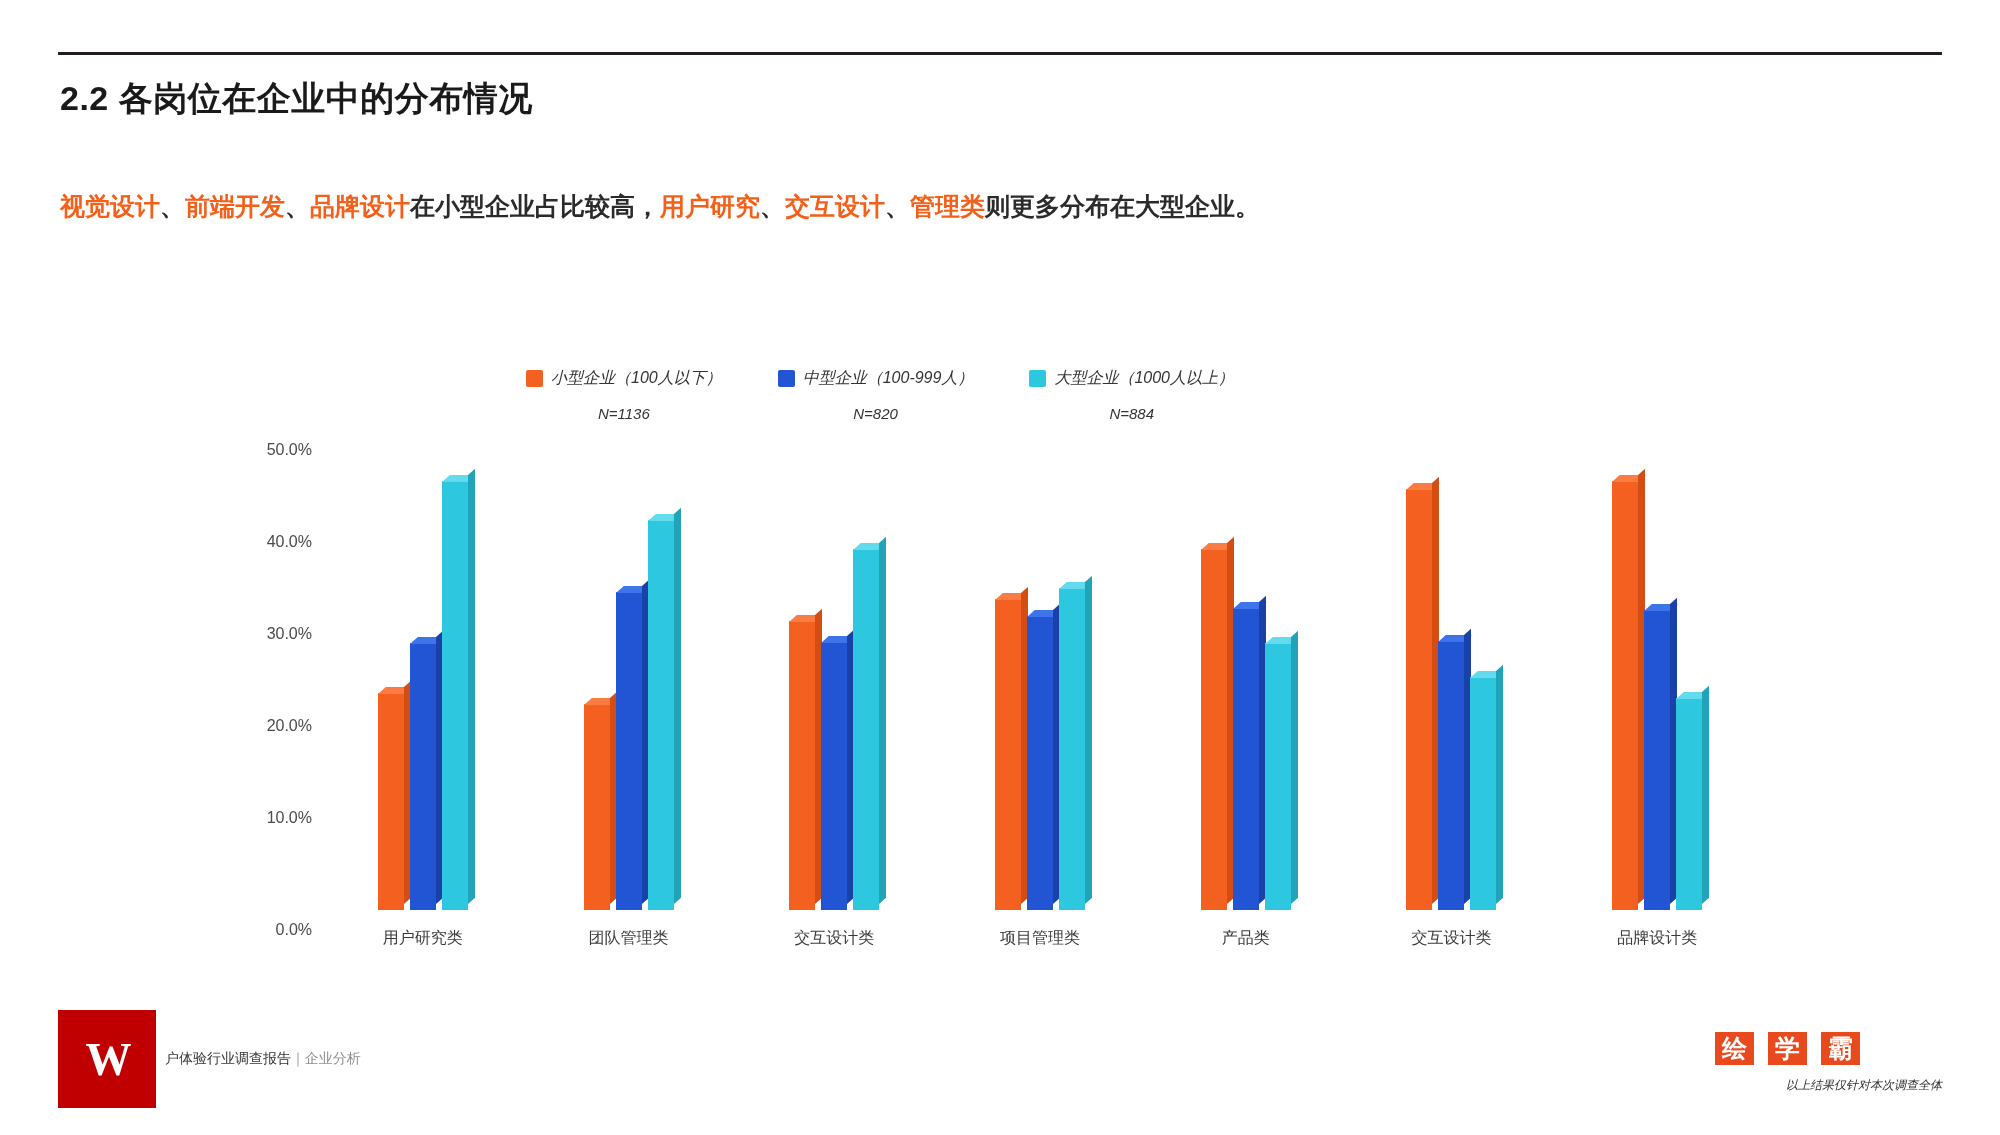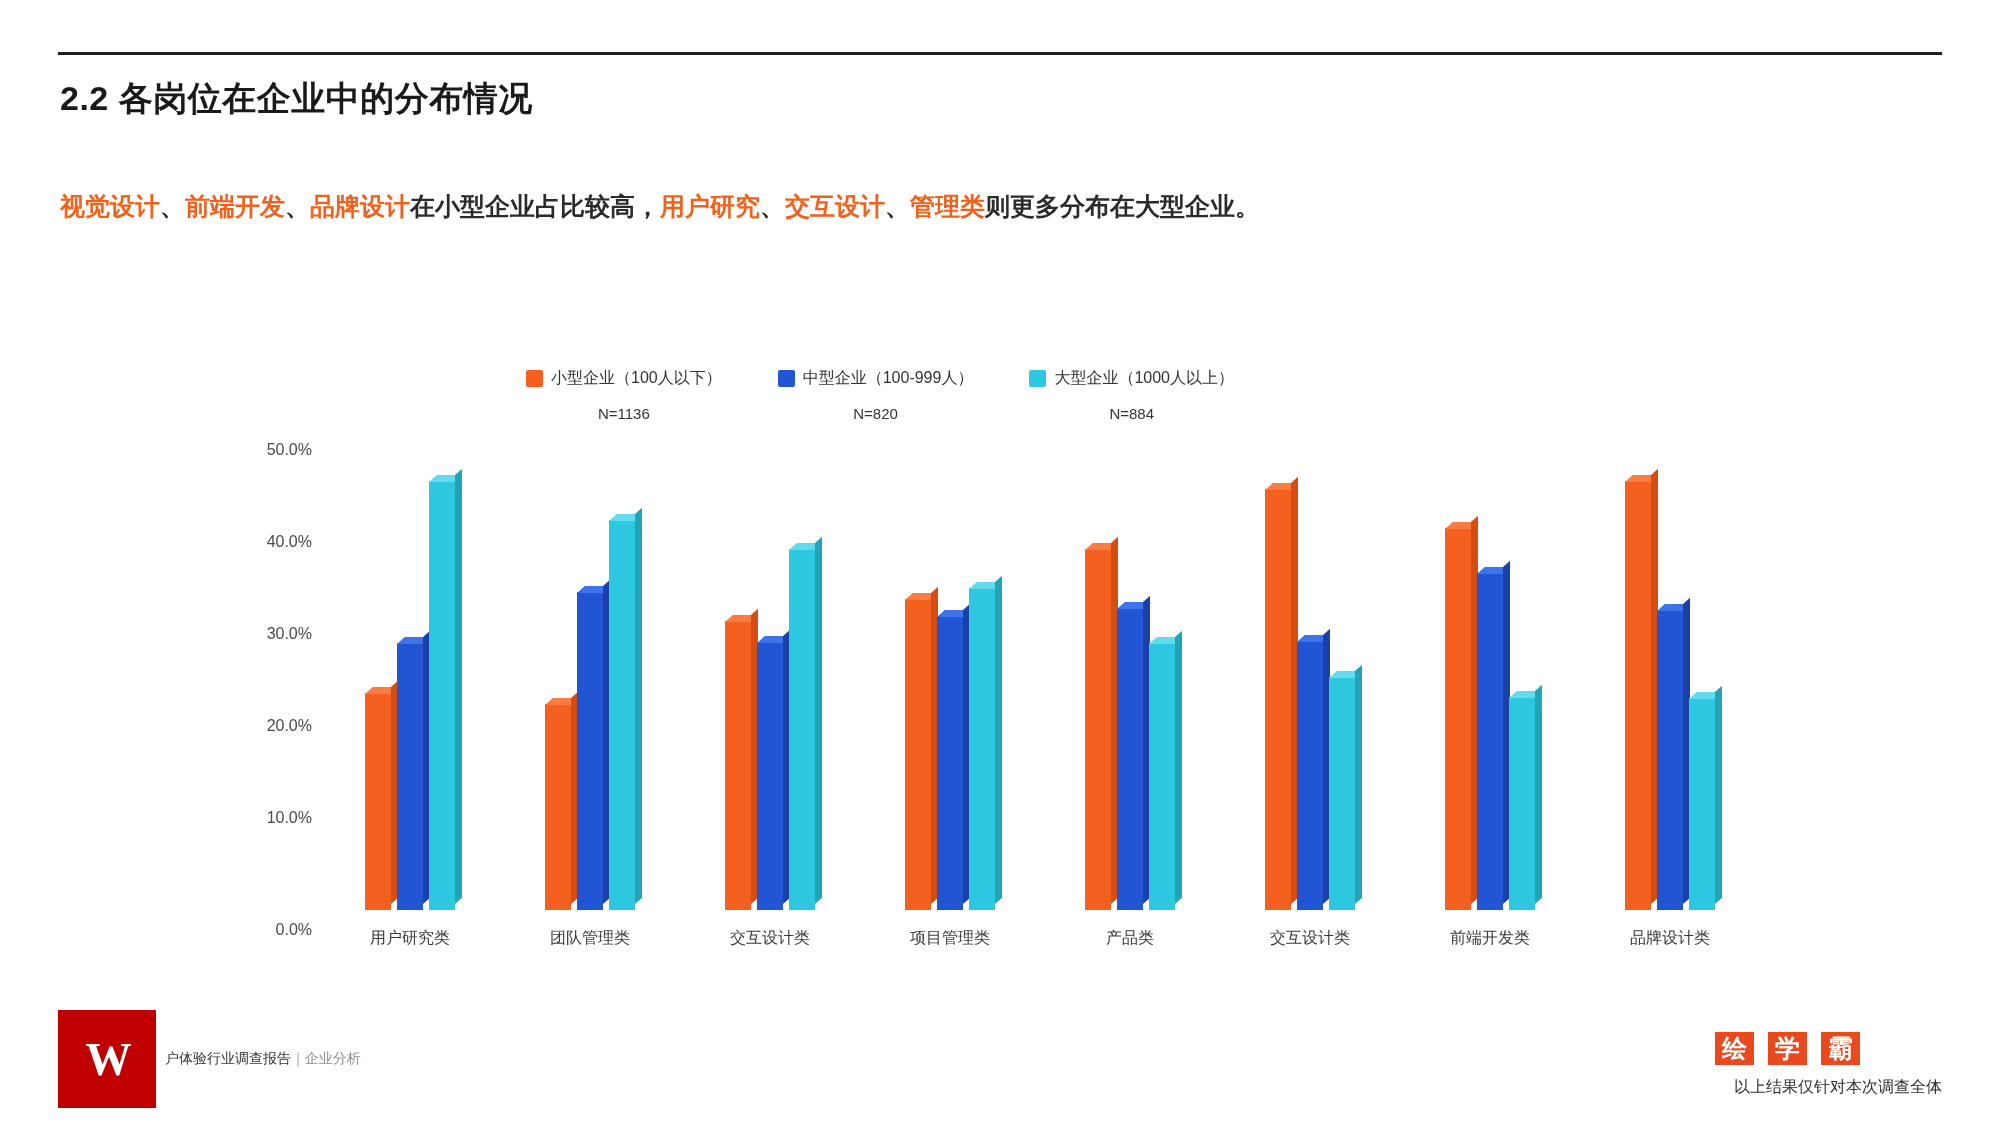--- a/index.html
+++ b/index.html
@@ -78,20 +78,21 @@
   }
 
   .legend {
     position: absolute;
     top: 48px;
     left: 0;
     width: 1300px;
     display: flex;
     justify-content: center;
     gap: 56px;
+    font-style: italic;
   }
   .legend-item {
     display: flex;
     flex-direction: column;
     align-items: center;
     font-size: 16px;
     color: #333;
   }
   .legend-row {
     display: flex;
@@ -232,23 +233,24 @@
     color: #fff;
     font-size: 25px;
     font-weight: bold;
     padding: 2px 7px;
     line-height: 1.15;
   }
   .note {
     position: absolute;
     right: 58px;
     top: 1077px;
-    font-size: 16px;
+    font-size: 12px;
     color: #2f2f2f;
     white-space: nowrap;
+    font-style: italic;
   }
 </style>
 </head>
 <body>
 
 <div class="slide">
 
   <div class="top-rule"></div>
 
   <div class="slide-title">2.2 各岗位在企业中的分布情况</div>
@@ -389,37 +391,20 @@
               </div>
               <div class="bar" title="大型企业（1000人以上） 视觉设计类 25.3%" style="height: 232.76px; background: rgb(46, 199, 224);">
                 <div class="top" style="background: rgb(99, 219, 238);"></div>
                 <div class="side" style="background: rgb(33, 163, 184);"></div>
               </div>
             </div>
             <div class="cat-label">交互设计类</div>
           </div>
           <div class="group">
             <div class="bars">
-              <div class="bar" title="小型企业（100人以下） 前端开发类 41.5%" style="height: 381.8px; background: rgb(244, 96, 31);">
-                <div class="top" style="background: rgb(251, 124, 66);"></div>
-                <div class="side" style="background: rgb(212, 77, 18);"></div>
-              </div>
-              <div class="bar" title="中型企业（100-999人） 前端开发类 36.6%" style="height: 336.72px; background: rgb(34, 85, 212);">
-                <div class="top" style="background: rgb(61, 116, 234);"></div>
-                <div class="side" style="background: rgb(26, 65, 168);"></div>
-              </div>
-              <div class="bar" title="大型企业（1000人以上） 前端开发类 23.1%" style="height: 212.52px; background: rgb(46, 199, 224);">
-                <div class="top" style="background: rgb(99, 219, 238);"></div>
-                <div class="side" style="background: rgb(33, 163, 184);"></div>
-              </div>
-            </div>
-            <div class="cat-label">前端开发类</div>
-          </div>
-          <div class="group">
-            <div class="bars">
               <div class="bar" title="小型企业（100人以下） 品牌设计类 46.6%" style="height: 428.72px; background: rgb(244, 96, 31);">
                 <div class="top" style="background: rgb(251, 124, 66);"></div>
                 <div class="side" style="background: rgb(212, 77, 18);"></div>
               </div>
               <div class="bar" title="中型企业（100-999人） 品牌设计类 32.6%" style="height: 299.92px; background: rgb(34, 85, 212);">
                 <div class="top" style="background: rgb(61, 116, 234);"></div>
                 <div class="side" style="background: rgb(26, 65, 168);"></div>
               </div>
               <div class="bar" title="大型企业（1000人以上） 品牌设计类 23%" style="height: 211.6px; background: rgb(46, 199, 224);">
                 <div class="top" style="background: rgb(99, 219, 238);"></div>

